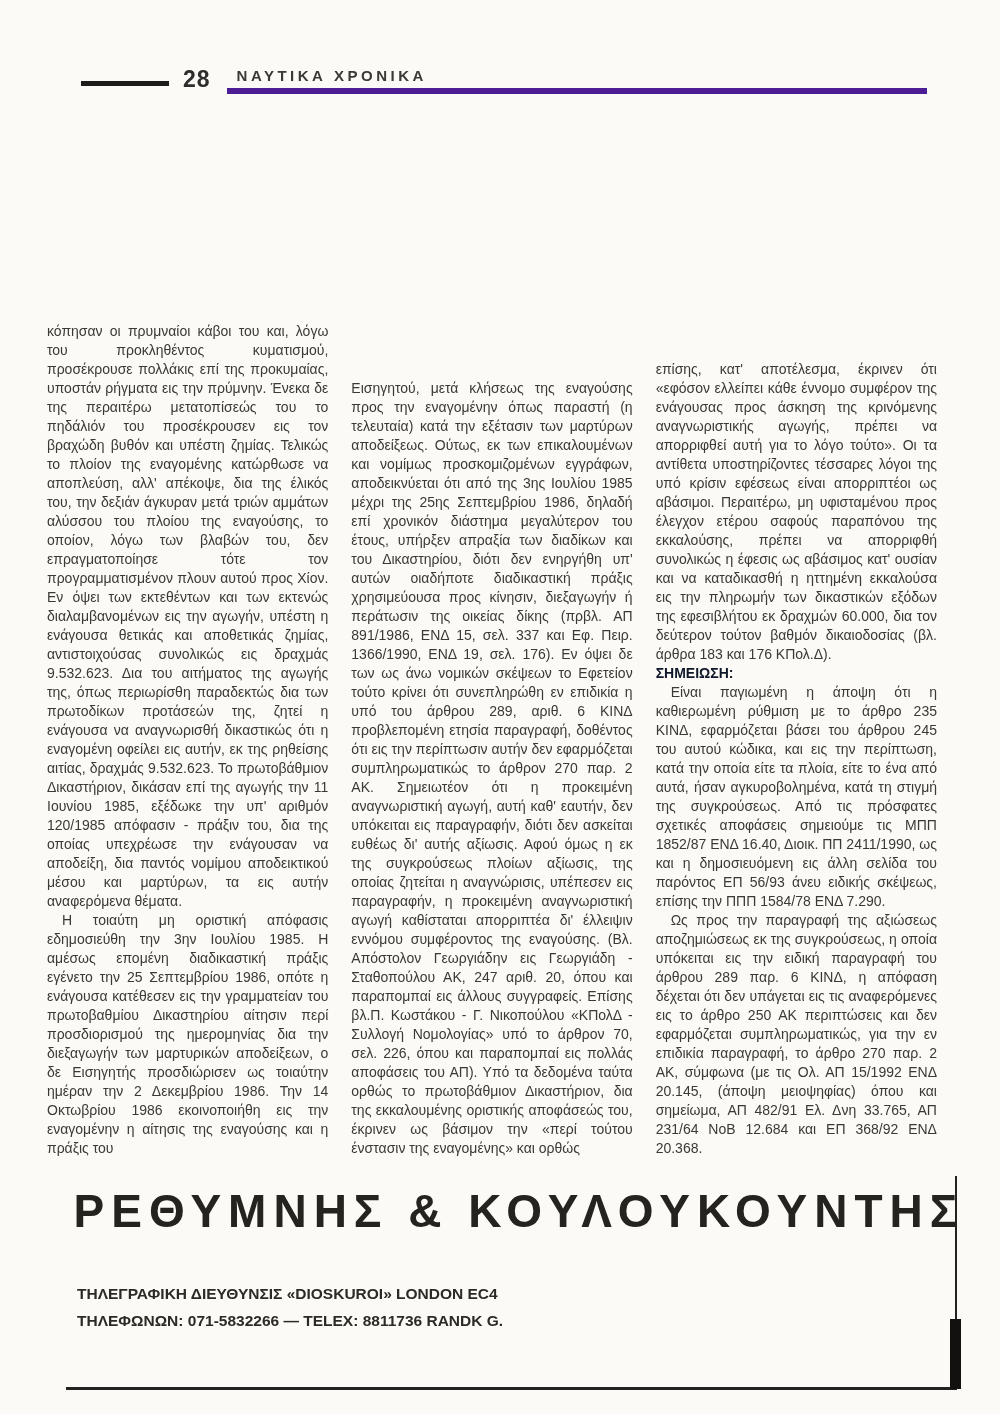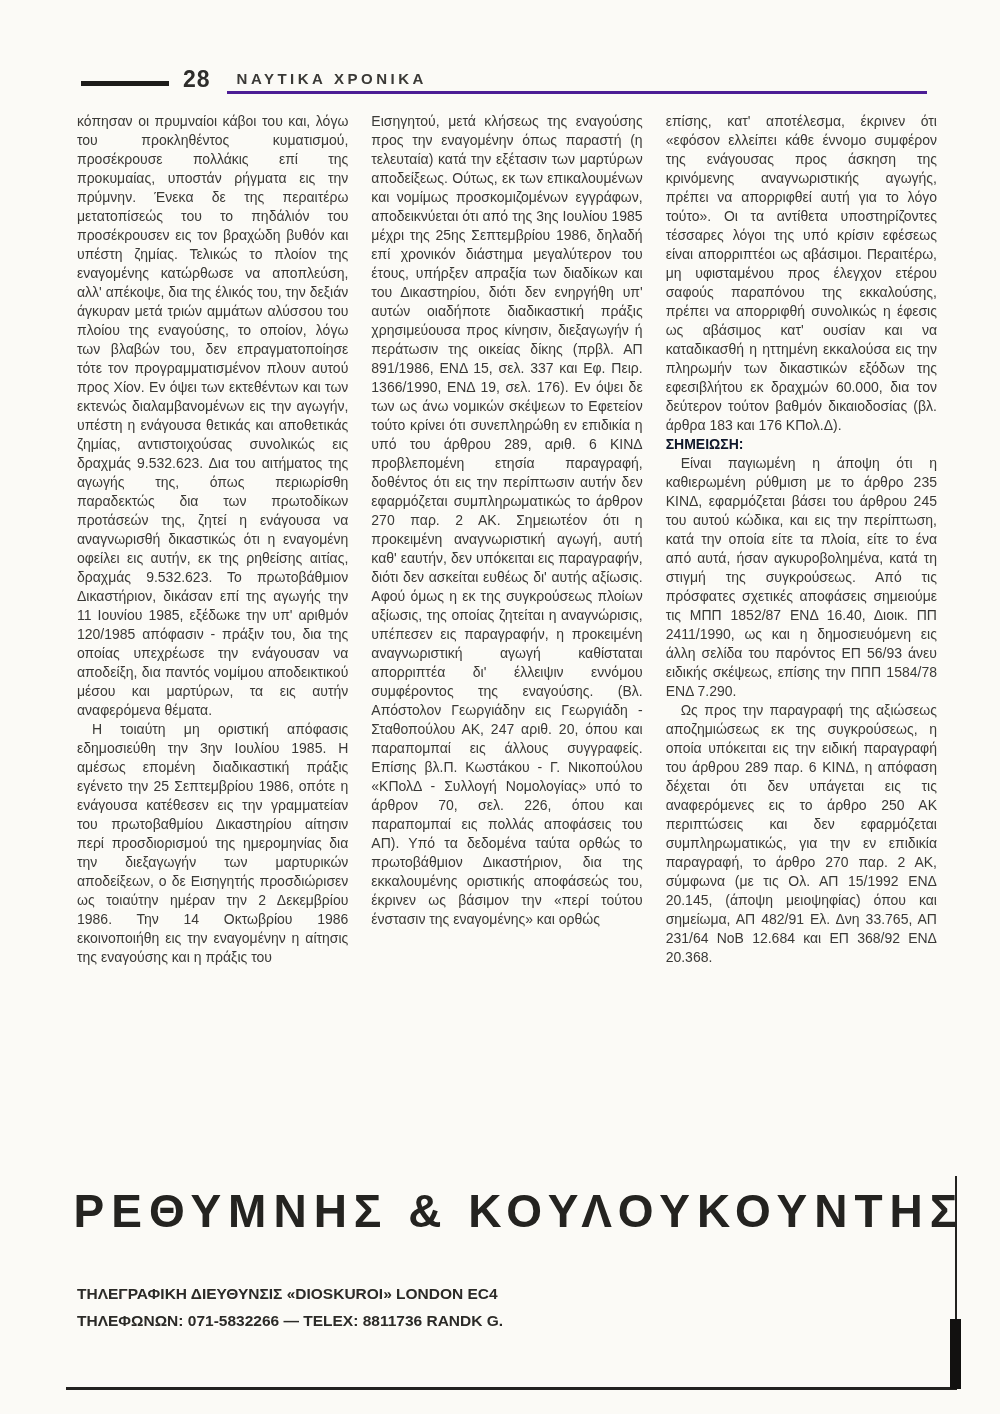--- a/index.html
+++ b/index.html
@@ -19,31 +19,31 @@
     margin:62px 92px 18px 62px;
     height:32px;
   }
   .left-rule { width:88px; height:5px; background:#1d1c1a; margin-bottom:8px; }
   .page-number {
     font-size:23px; font-weight:bold; letter-spacing:1px;
     margin:0 16px 0 14px; line-height:1;
     padding-bottom:3px;
   }
   .title-rule-wrap {
-    flex:1; border-bottom:3px solid #4c1d95; padding-bottom:3px;
+    flex:1; border-bottom:6px solid #4c1d95; padding-bottom:3px;
   }
   .page-title {
     font-size:15px; font-weight:bold; letter-spacing:3.5px; margin-left:10px;
     color:#3a3936;
   }
   
   .columns {
     display:flex; gap:23px;
-    margin:0 82px 0 58px;
-    height:1046px; overflow:hidden;
+    margin:0 82px 0 28px;
+    height:1046px; overflow:hidden;align-items:flex-end;
   }
   .col { flex:1; min-width:0; }
   .col p {
     margin:0;
     font-size:14px; line-height:19px;
     text-align:justify;
     color:#3a3936;
   }
   .col p.indent { text-indent:15px; }
   .col p.note-heading {

